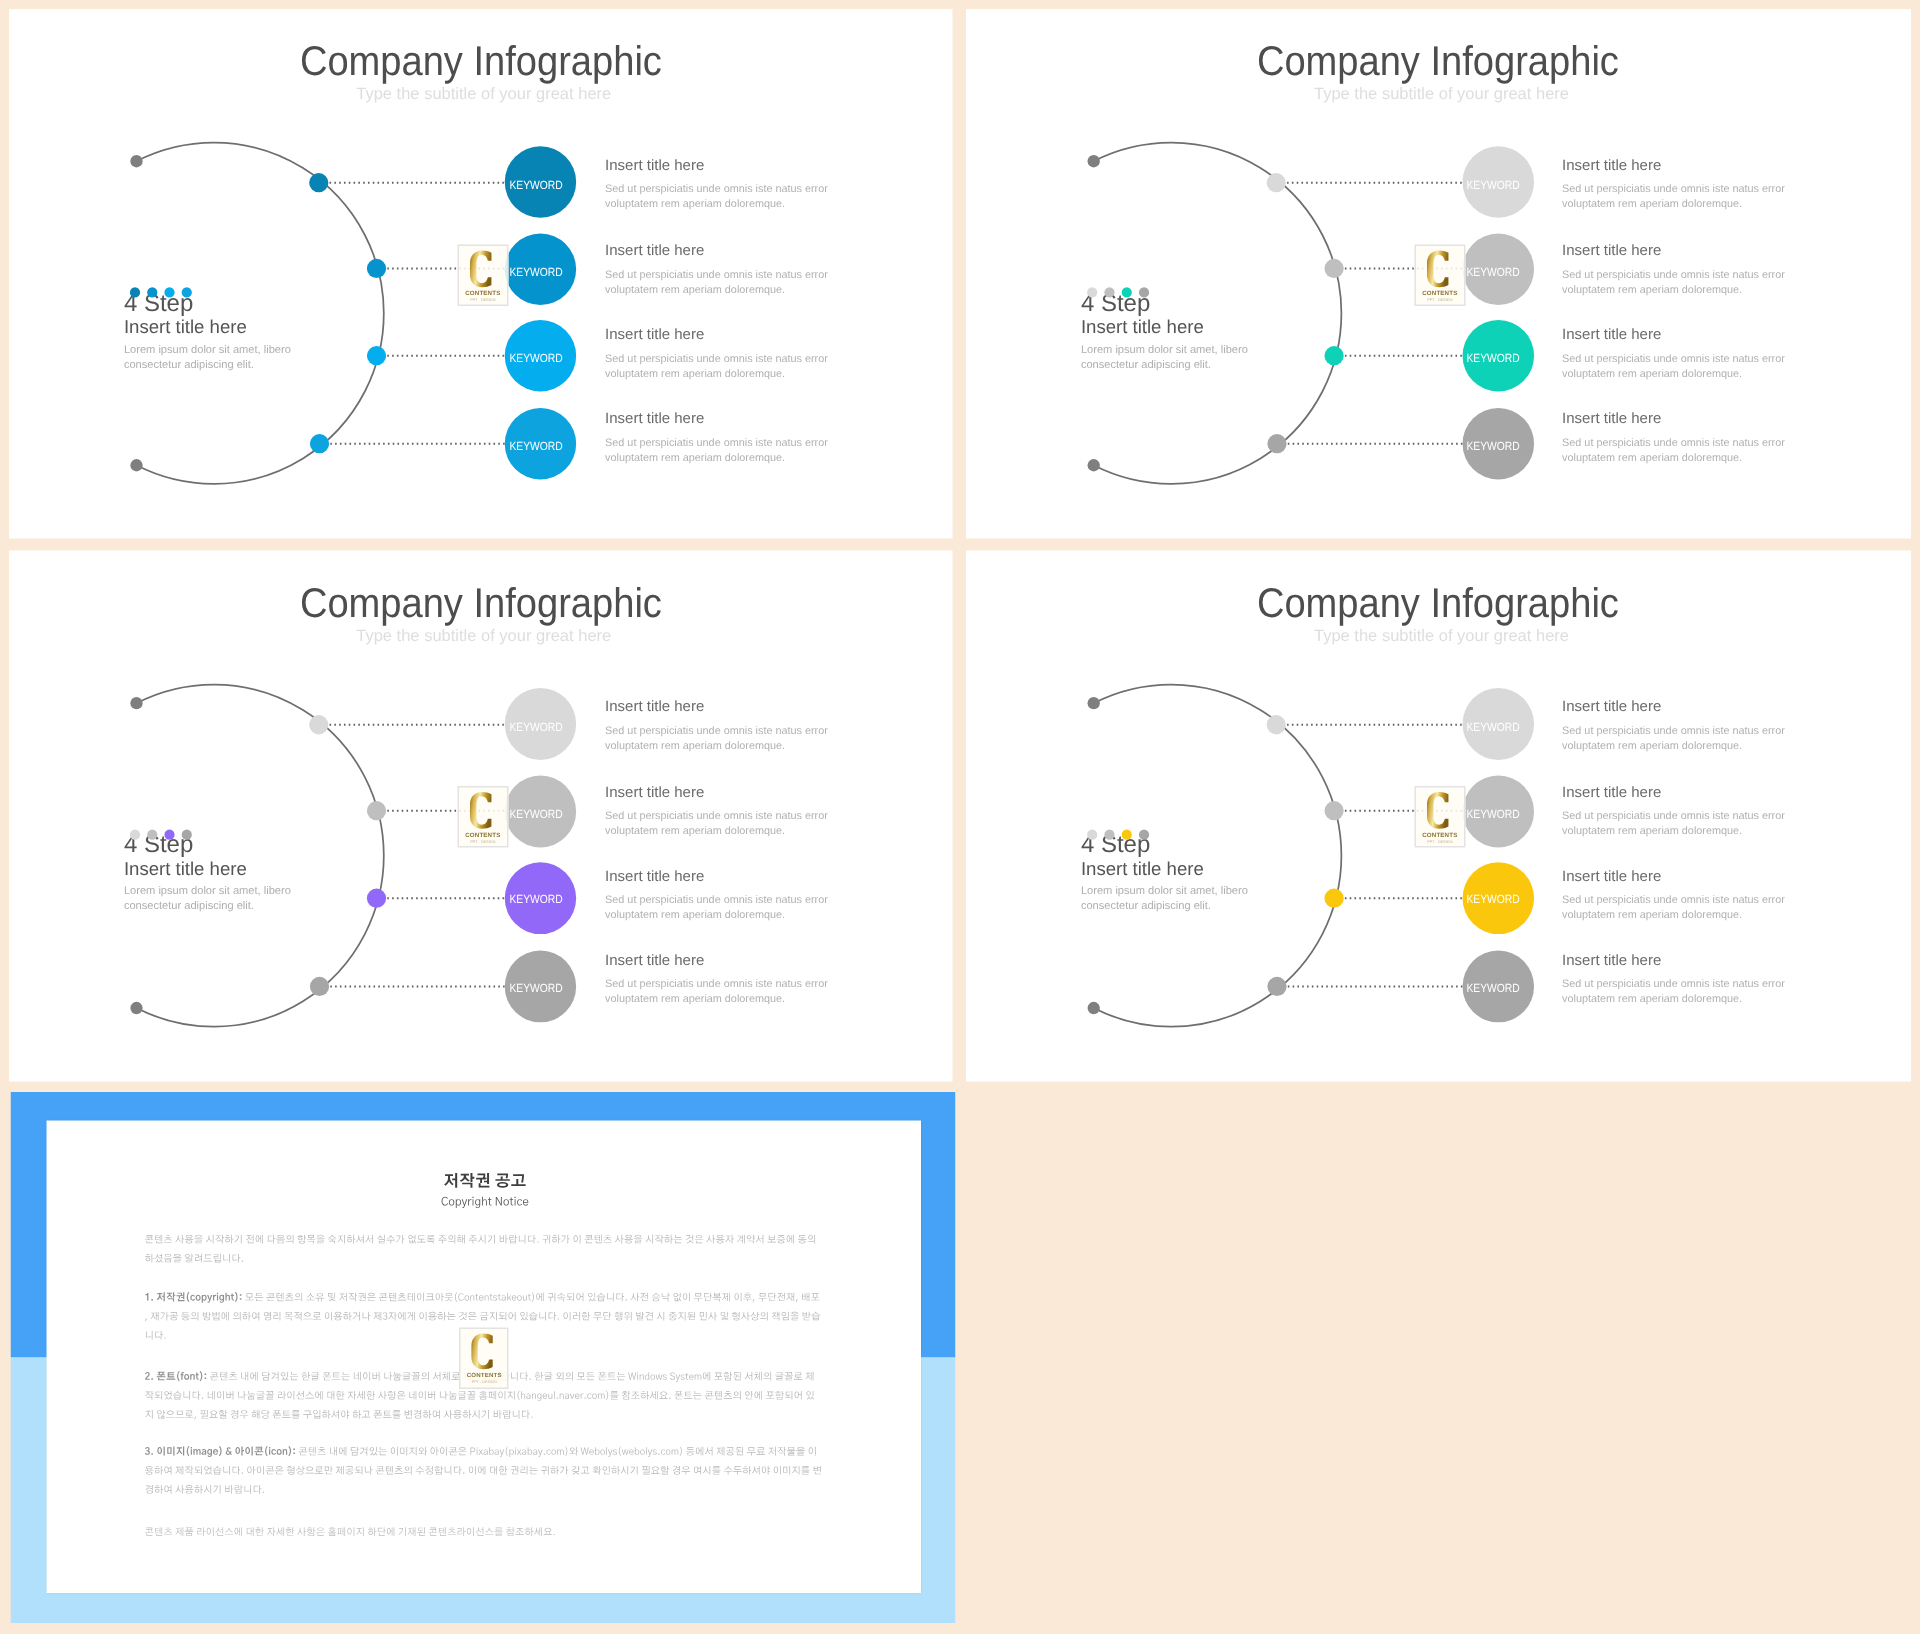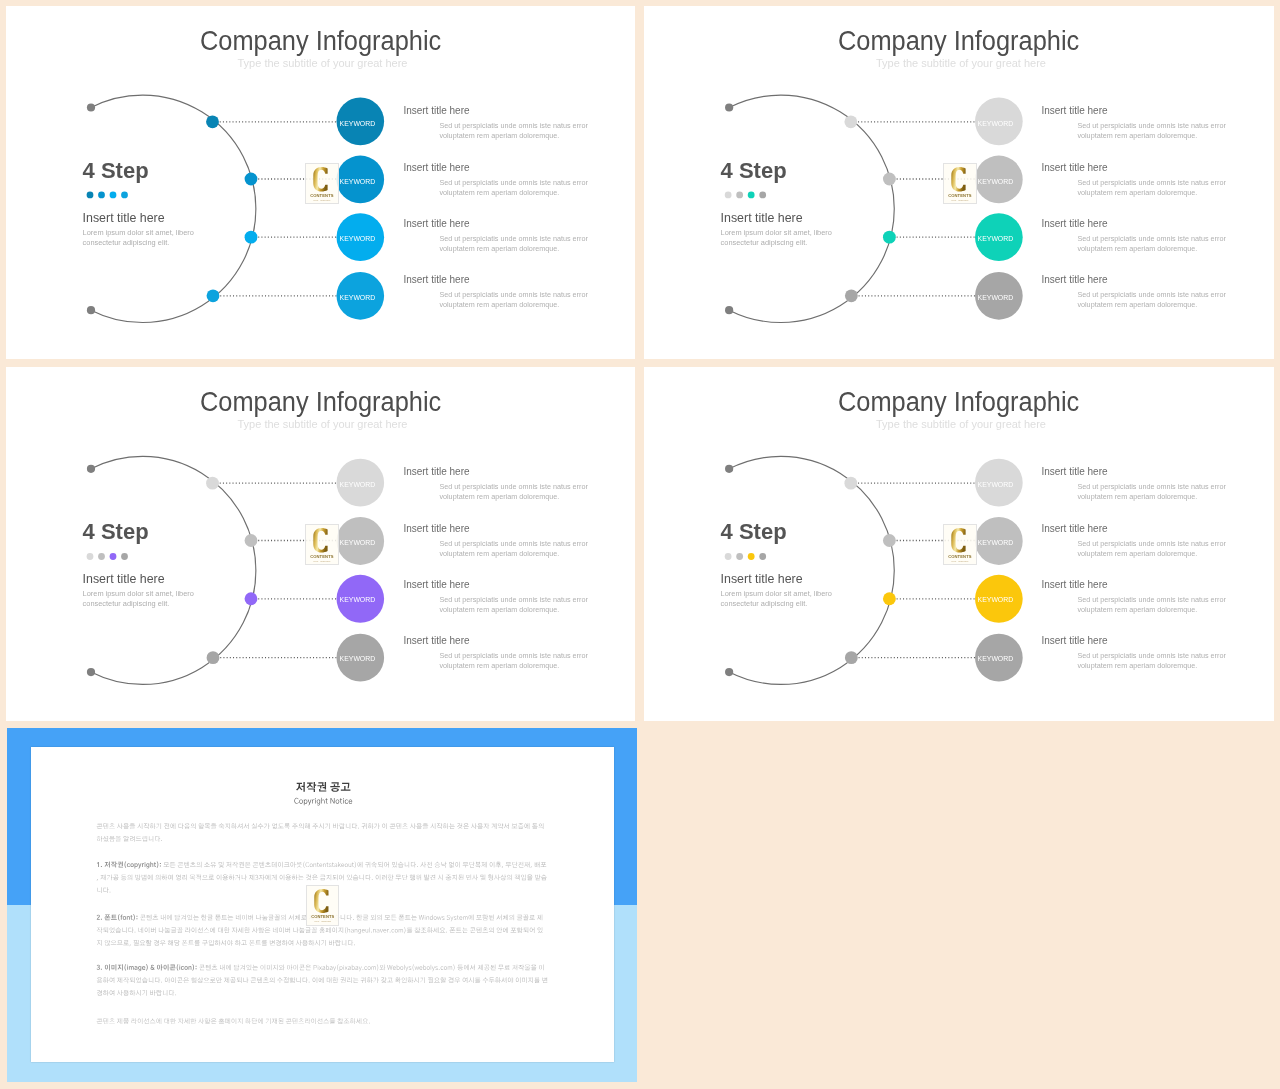--- a/index.html
+++ b/index.html
@@ -16,26 +16,26 @@
   .s5{left:7px;top:727.6px;width:629.5px;height:354.8px;background:transparent;}
 
   .ttl{position:absolute;left:0;width:100%;top:21.4px;text-align:center;
        font-size:27.7px;line-height:27px;color:#4d4d4d;font-weight:400;}
   .ttl span{display:inline-block;transform:scaleX(0.917);transform-origin:center;}
   .sub{position:absolute;left:2px;width:100%;top:51px;text-align:center;
        font-size:11px;line-height:12px;color:#dedede;}
 
   svg.art{position:absolute;left:0;top:0;width:100%;height:100%;overflow:visible;}
 
-  .step-h{position:absolute;font-size:22px;line-height:20px;color:#545454;font-weight:700;}
+  .step-h{position:absolute;font-size:16px;line-height:20px;color:#545454;font-weight:400;margin-top:32px;}
   .ins-h{position:absolute;font-size:12.4px;line-height:13px;color:#545454;}
   .ins-p{position:absolute;font-size:7.4px;line-height:9.9px;color:#aeaeae;}
   .row-h{position:absolute;font-size:10px;line-height:11px;color:#6b6b6b;}
   .row-p{position:absolute;font-size:7.23px;line-height:10px;color:#b1b1b1;
-         width:152px;margin-left:36px;}
+         width:152px;}
   .kw{position:absolute;font-size:7.9px;line-height:8px;color:#ffffff;
       text-align:left;font-weight:400;}
   .kw span{display:inline-block;transform:scaleX(0.872);transform-origin:center;}
 
   
   .logo{position:absolute;border:1px solid #e3e3e3;background:rgba(255,253,244,0.86);}
   .logo svg{position:absolute;left:0;top:0;width:100%;height:100%;}
   .cb-dark{position:absolute;background:#45a2f7;}
   .cb-light{position:absolute;background:#b0e0fb;}
   .cpaper{position:absolute;background:#ffffff;box-shadow:0 0 1.5px rgba(0,0,0,.22);}

